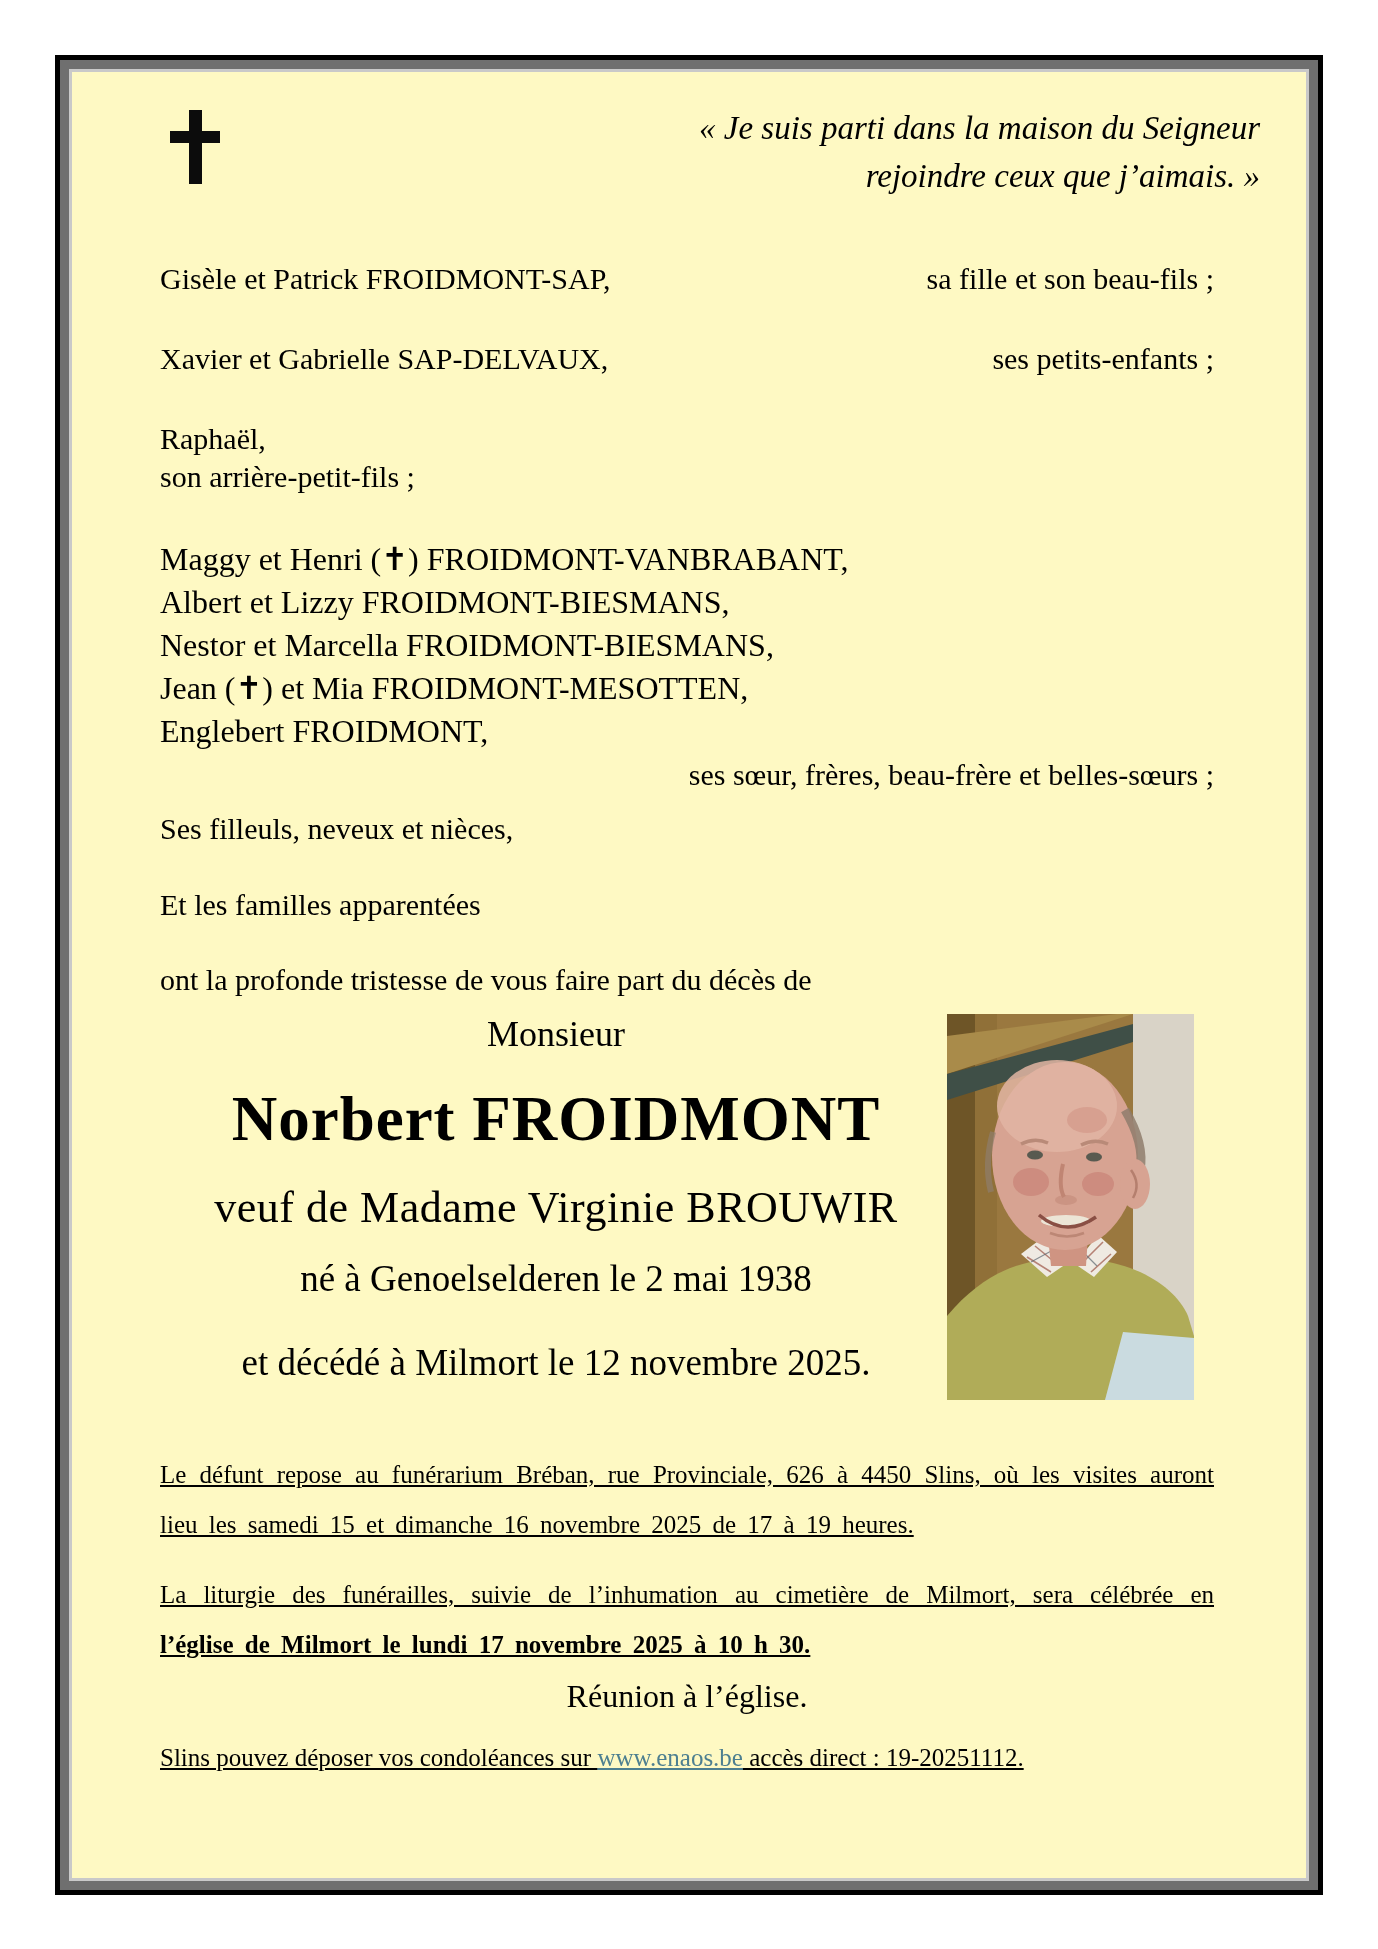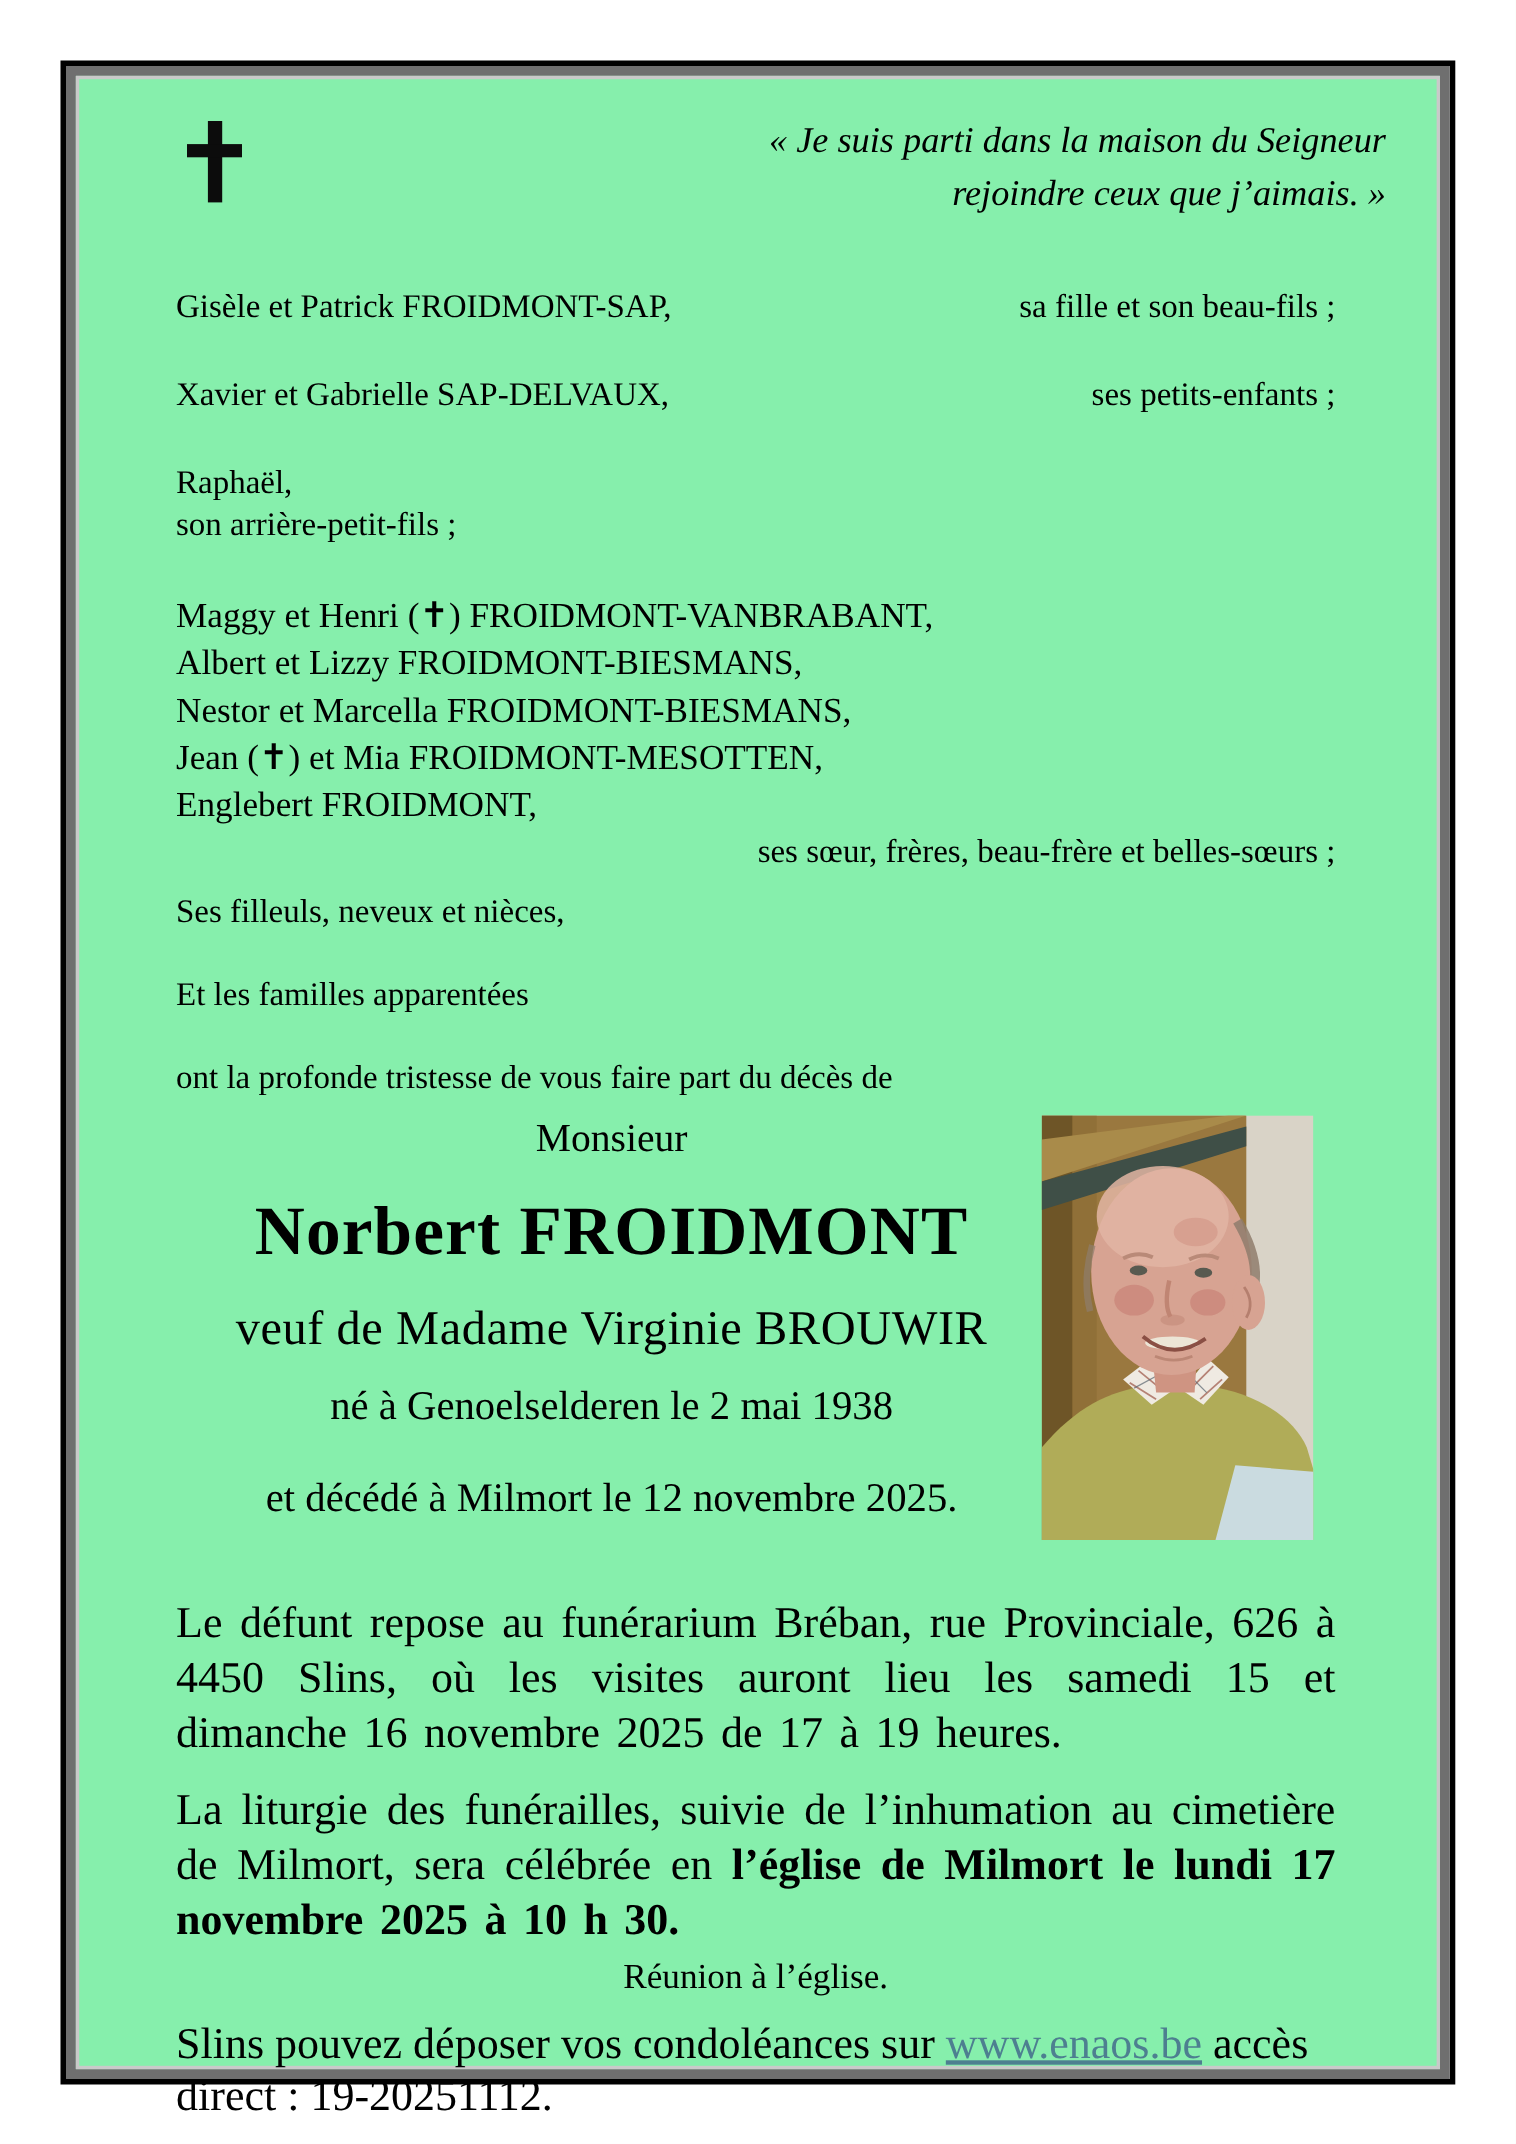--- a/index.html
+++ b/index.html
@@ -1,21 +1,21 @@
 <!DOCTYPE html>
 <html><head>
 <meta charset="utf-8">
 <style>
   * { margin:0; padding:0; box-sizing:border-box; }
   html,body { background:#ffffff; }
   body { width:1378px; height:1949px; position:relative; font-family:"Liberation Serif","DejaVu Serif",serif; color:#000; overflow:hidden; }
 
   .frame { position:absolute; left:55px; top:55px; width:1268px; height:1840px; border:5px solid #000000; }
   .frame-mid { width:100%; height:100%; border:9px solid #6f6f6f; }
-  .frame-inner { width:100%; height:100%; border:3px solid #c9c9c9; background:#86efac; }
+  .frame-inner { width:100%; height:100%; border:3px solid #c9c9c9; background:#fef9c3; }
   .content { width:100%; height:100%; padding:30px 92px 0 88px; }
 
   
   .header { position:relative; height:108px; }
   .cross { position:absolute; left:10px; top:8px; width:50px; height:76px; }
   .cross .v { position:absolute; left:19px; top:0; width:13px; height:74px; background:#0c0c0c; }
   .cross .h { position:absolute; left:0; top:21px; width:50px; height:12px; background:#0c0c0c; }
   .quote { text-align:right; font-style:italic; font-size:33px; line-height:48px; margin-right:-46px; padding-top:2px; }
 
   
@@ -36,21 +36,21 @@
   .deceased { width:792px; text-align:center; }
   .salutation { font-size:36px; line-height:40px; }
   .deceased-name { font-size:63px; line-height:70px; font-weight:bold; letter-spacing:1px; margin-top:30px; }
   .widower { font-size:44px; line-height:52px; margin-top:28px; letter-spacing:0.5px; }
   .birth { font-size:37px; line-height:46px; margin-top:22px; }
   .death { font-size:37px; line-height:46px; margin-top:38px; }
   .photo { position:absolute; top:0; right:20px; width:247px; height:386px; }
   .photo svg { display:block; width:100%; height:100%; }
 
   
-  .para { font-size:40px; line-height:50px; }
+  .para { font-size:25px; line-height:50px;text-decoration:underline; }
   .justify { text-align:justify; word-spacing:5px; }
   .p-repose { margin-top:44px; }
   .p-liturgie { margin-top:20px; }
   .reunion { margin-top:4px; text-align:center; font-size:32px; line-height:44px; }
   .p-condolences { margin-top:16px; line-height:47px; }
   a.enaos-link { color:#4d7f90; text-decoration:underline; text-decoration-color:#4d7f90; }
 </style>
 </head>
 <body>
 

